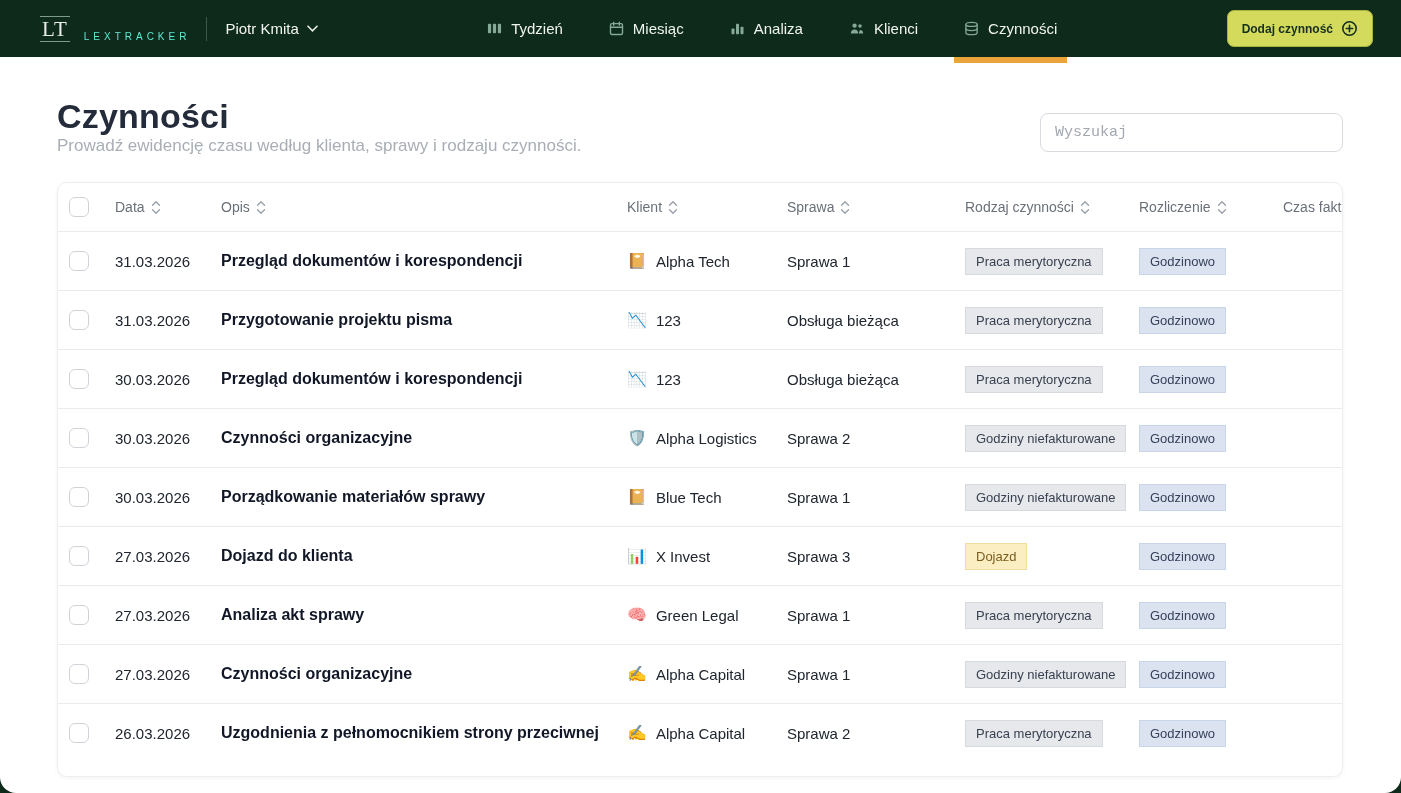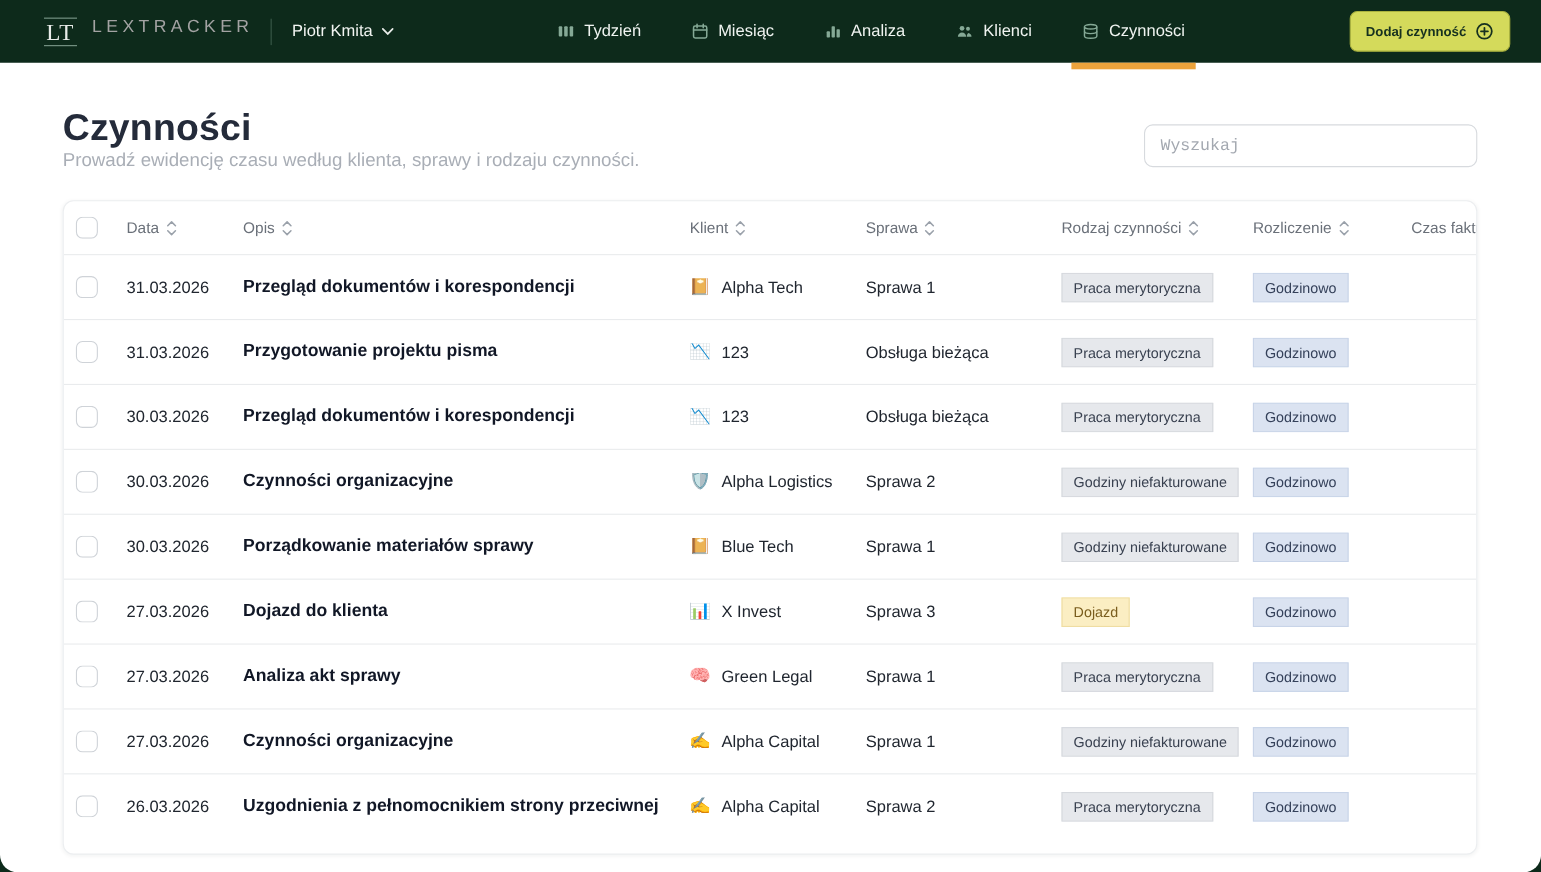--- a/index.html
+++ b/index.html
@@ -8,27 +8,27 @@
     font-family:"Liberation Sans", sans-serif;
     background:#0d2a1b;
     position:relative;
   }
 
   
   .topbar {
     height:57px; display:flex; align-items:center;
     padding:0 28px 0 40px; color:#eef2ef; position:relative; z-index:10;
   }
-  .logo-group { display:flex; align-items:flex-start; gap:14px; }
+  .logo-group { display:flex; align-items:flex-end; gap:14px; }
   .logo-mark {
     font-family:"Liberation Serif", serif; font-size:21px; letter-spacing:1px;
     color:#e8ece9; border-top:1px solid #7d9a8b; border-bottom:1px solid #7d9a8b;
     padding:0 2px; line-height:24px;
   }
-  .brand { font-size:16px; letter-spacing:4px; color:#a3a3a3; font-weight:400; }
+  .brand { font-size:10px; letter-spacing:4px; color:#5eead4; font-weight:400; }
   .bar-divider { width:1px; height:24px; background:#3b5a49; margin:0 18px 0 16px; }
   .user-btn { display:flex; align-items:center; gap:8px; font-size:15px; color:#f2f5f2; cursor:pointer; }
   .user-btn svg { display:block; }
 
   .main-nav { display:flex; align-items:stretch; gap:46px; margin:0 auto; height:57px; }
   .nav-item {
     display:flex; align-items:center; gap:9px; font-size:15px; color:#f0f4f1;
     position:relative; cursor:pointer; white-space:nowrap;
   }
   .nav-item .icon { color:#85a996; display:flex; align-items:center; }

